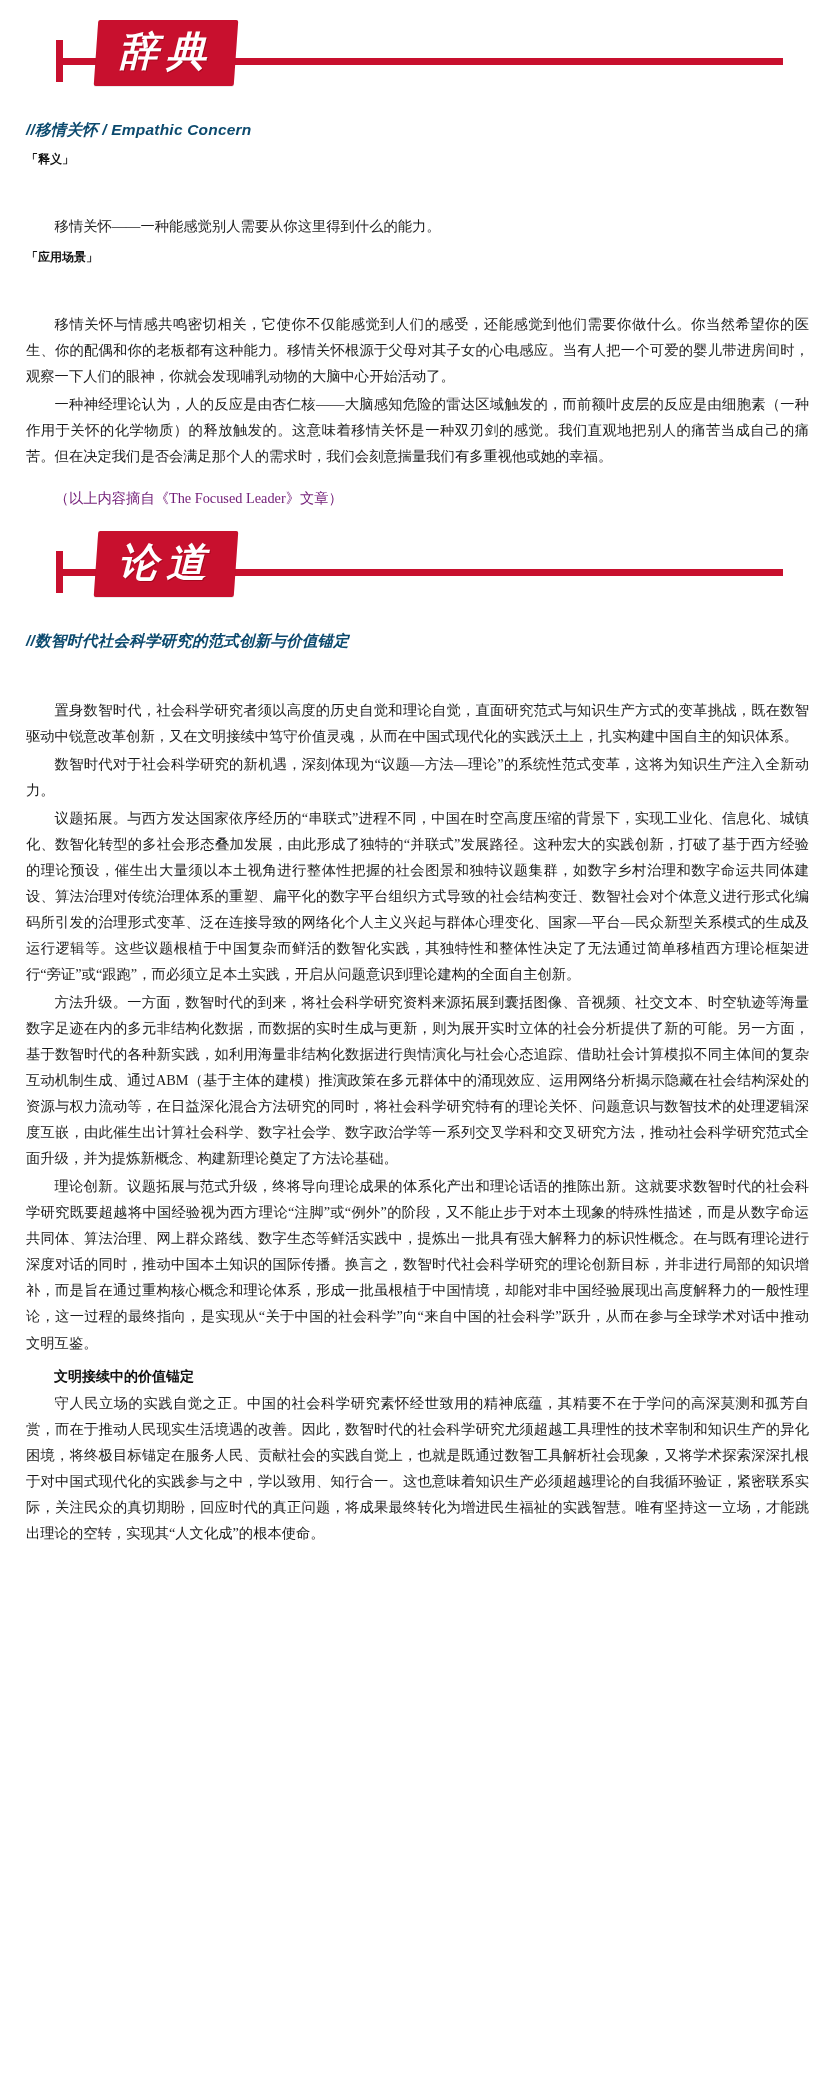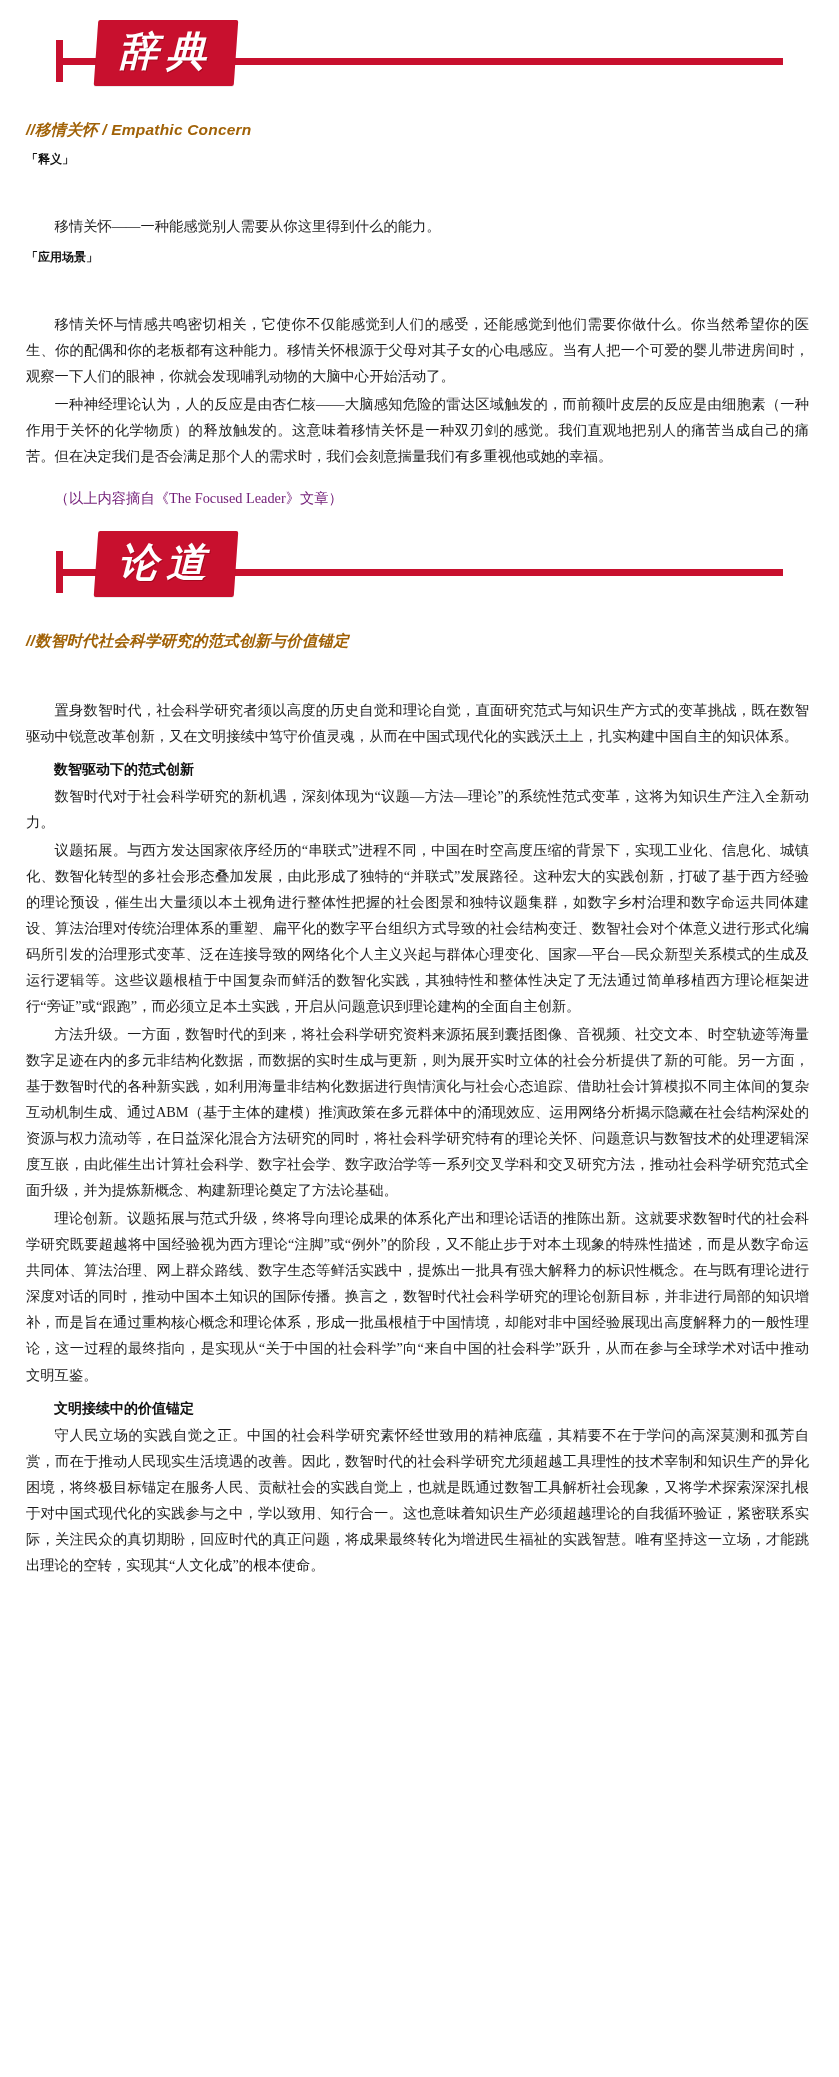--- a/index.html
+++ b/index.html
@@ -59,21 +59,21 @@
     font-size: 40px;
     font-weight: bold;
     letter-spacing: 8px;
     line-height: 1.35;
     text-shadow: 1px 1px 0 rgba(120,0,12,0.45);
     font-style: italic;
   }
 
   
   h2.entry-title {
-    color: #a16207;
+    color: #0c4a6e;
     font-family: "Liberation Sans", sans-serif;
     font-size: 15.5px;
     font-weight: bold;
     font-style: italic;
     margin: 16px 7px 8px 26px;
     letter-spacing: 0.2px;
   }
   h3.sub-label {
     font-family: "Liberation Sans", sans-serif;
     font-size: 12px;
@@ -144,21 +144,20 @@
     <div class="title-block">
       <span class="title-text">论道</span>
     </div>
   </div>
 
   <h2 class="entry-title">//数智时代社会科学研究的范式创新与价值锚定</h2>
 
   <div class="body-wrap">
     <p class="para">置身数智时代，社会科学研究者须以高度的历史自觉和理论自觉，直面研究范式与知识生产方式的变革挑战，既在数智驱动中锐意改革创新，又在文明接续中笃守价值灵魂，从而在中国式现代化的实践沃土上，扎实构建中国自主的知识体系。</p>
 
-    <h3 class="inner-head">数智驱动下的范式创新</h3>
     <p class="para">数智时代对于社会科学研究的新机遇，深刻体现为“议题—方法—理论”的系统性范式变革，这将为知识生产注入全新动力。</p>
     <p class="para">议题拓展。与西方发达国家依序经历的“串联式”进程不同，中国在时空高度压缩的背景下，实现工业化、信息化、城镇化、数智化转型的多社会形态叠加发展，由此形成了独特的“并联式”发展路径。这种宏大的实践创新，打破了基于西方经验的理论预设，催生出大量须以本土视角进行整体性把握的社会图景和独特议题集群，如数字乡村治理和数字命运共同体建设、算法治理对传统治理体系的重塑、扁平化的数字平台组织方式导致的社会结构变迁、数智社会对个体意义进行形式化编码所引发的治理形式变革、泛在连接导致的网络化个人主义兴起与群体心理变化、国家—平台—民众新型关系模式的生成及运行逻辑等。这些议题根植于中国复杂而鲜活的数智化实践，其独特性和整体性决定了无法通过简单移植西方理论框架进行“旁证”或“跟跑”，而必须立足本土实践，开启从问题意识到理论建构的全面自主创新。</p>
     <p class="para">方法升级。一方面，数智时代的到来，将社会科学研究资料来源拓展到囊括图像、音视频、社交文本、时空轨迹等海量数字足迹在内的多元非结构化数据，而数据的实时生成与更新，则为展开实时立体的社会分析提供了新的可能。另一方面，基于数智时代的各种新实践，如利用海量非结构化数据进行舆情演化与社会心态追踪、借助社会计算模拟不同主体间的复杂互动机制生成、通过ABM（基于主体的建模）推演政策在多元群体中的涌现效应、运用网络分析揭示隐藏在社会结构深处的资源与权力流动等，在日益深化混合方法研究的同时，将社会科学研究特有的理论关怀、问题意识与数智技术的处理逻辑深度互嵌，由此催生出计算社会科学、数字社会学、数字政治学等一系列交叉学科和交叉研究方法，推动社会科学研究范式全面升级，并为提炼新概念、构建新理论奠定了方法论基础。</p>
     <p class="para">理论创新。议题拓展与范式升级，终将导向理论成果的体系化产出和理论话语的推陈出新。这就要求数智时代的社会科学研究既要超越将中国经验视为西方理论“注脚”或“例外”的阶段，又不能止步于对本土现象的特殊性描述，而是从数字命运共同体、算法治理、网上群众路线、数字生态等鲜活实践中，提炼出一批具有强大解释力的标识性概念。在与既有理论进行深度对话的同时，推动中国本土知识的国际传播。换言之，数智时代社会科学研究的理论创新目标，并非进行局部的知识增补，而是旨在通过重构核心概念和理论体系，形成一批虽根植于中国情境，却能对非中国经验展现出高度解释力的一般性理论，这一过程的最终指向，是实现从“关于中国的社会科学”向“来自中国的社会科学”跃升，从而在参与全球学术对话中推动文明互鉴。</p>
 
     <h3 class="inner-head">文明接续中的价值锚定</h3>
     <p class="para">守人民立场的实践自觉之正。中国的社会科学研究素怀经世致用的精神底蕴，其精要不在于学问的高深莫测和孤芳自赏，而在于推动人民现实生活境遇的改善。因此，数智时代的社会科学研究尤须超越工具理性的技术宰制和知识生产的异化困境，将终极目标锚定在服务人民、贡献社会的实践自觉上，也就是既通过数智工具解析社会现象，又将学术探索深深扎根于对中国式现代化的实践参与之中，学以致用、知行合一。这也意味着知识生产必须超越理论的自我循环验证，紧密联系实际，关注民众的真切期盼，回应时代的真正问题，将成果最终转化为增进民生福祉的实践智慧。唯有坚持这一立场，才能跳出理论的空转，实现其“人文化成”的根本使命。</p>
   </div>
 
 </div>

